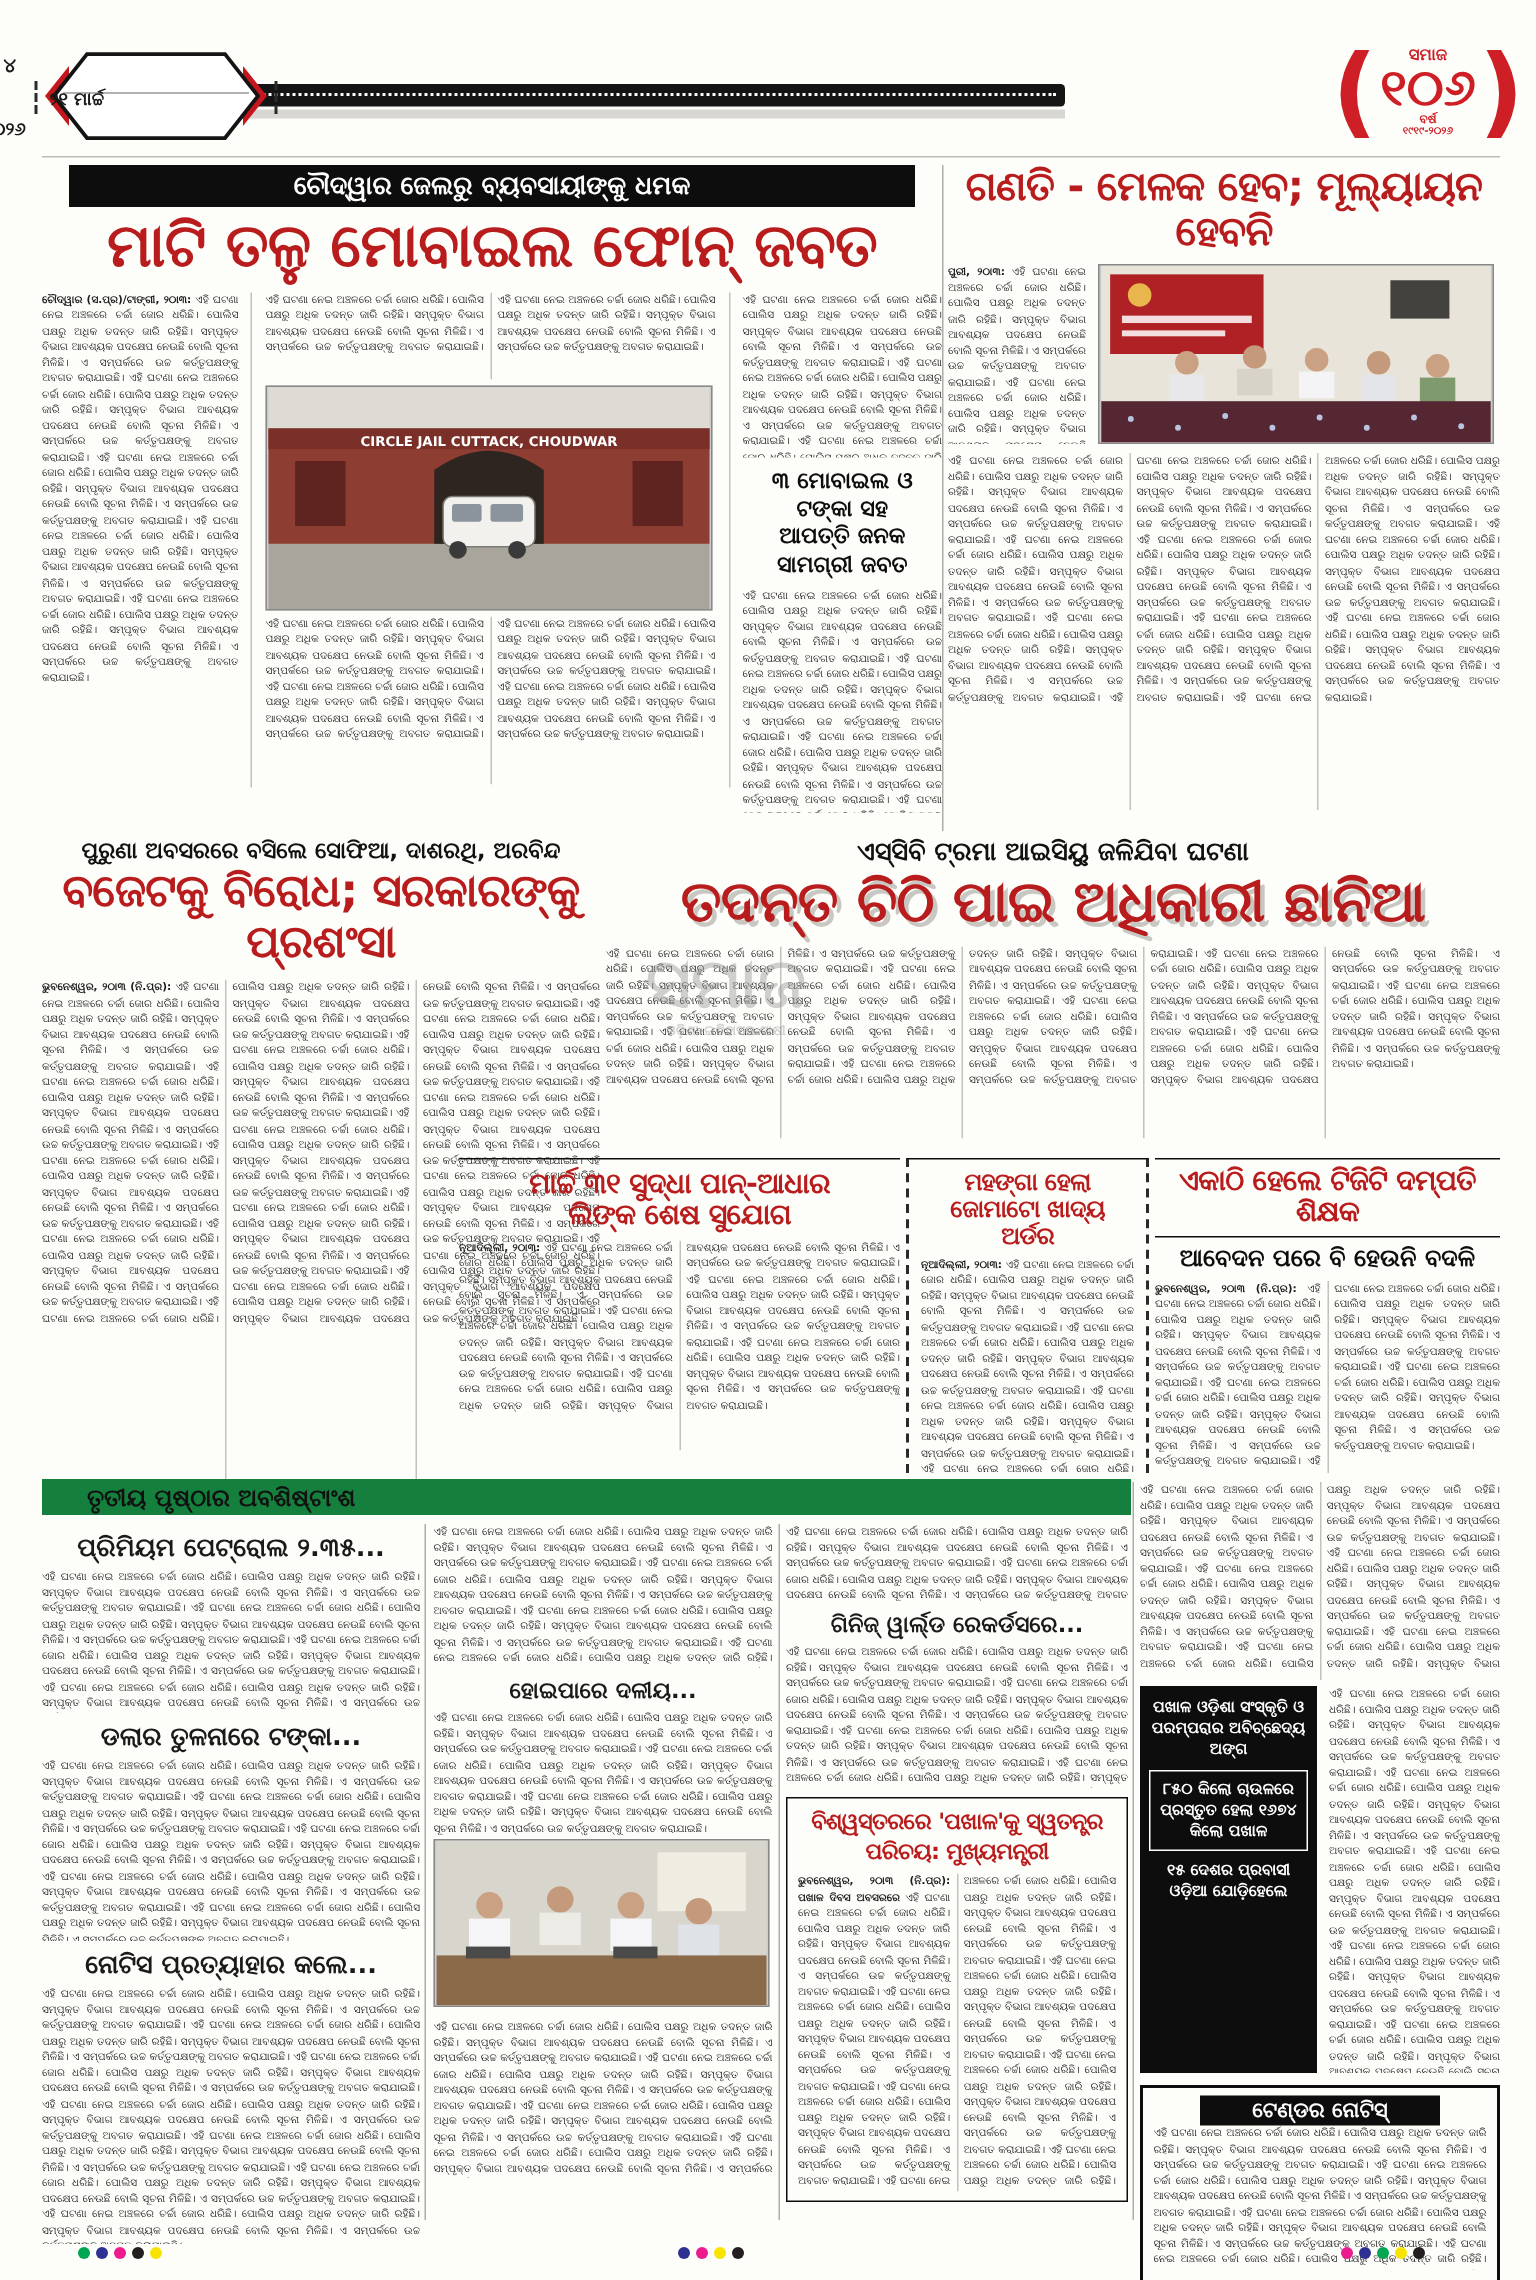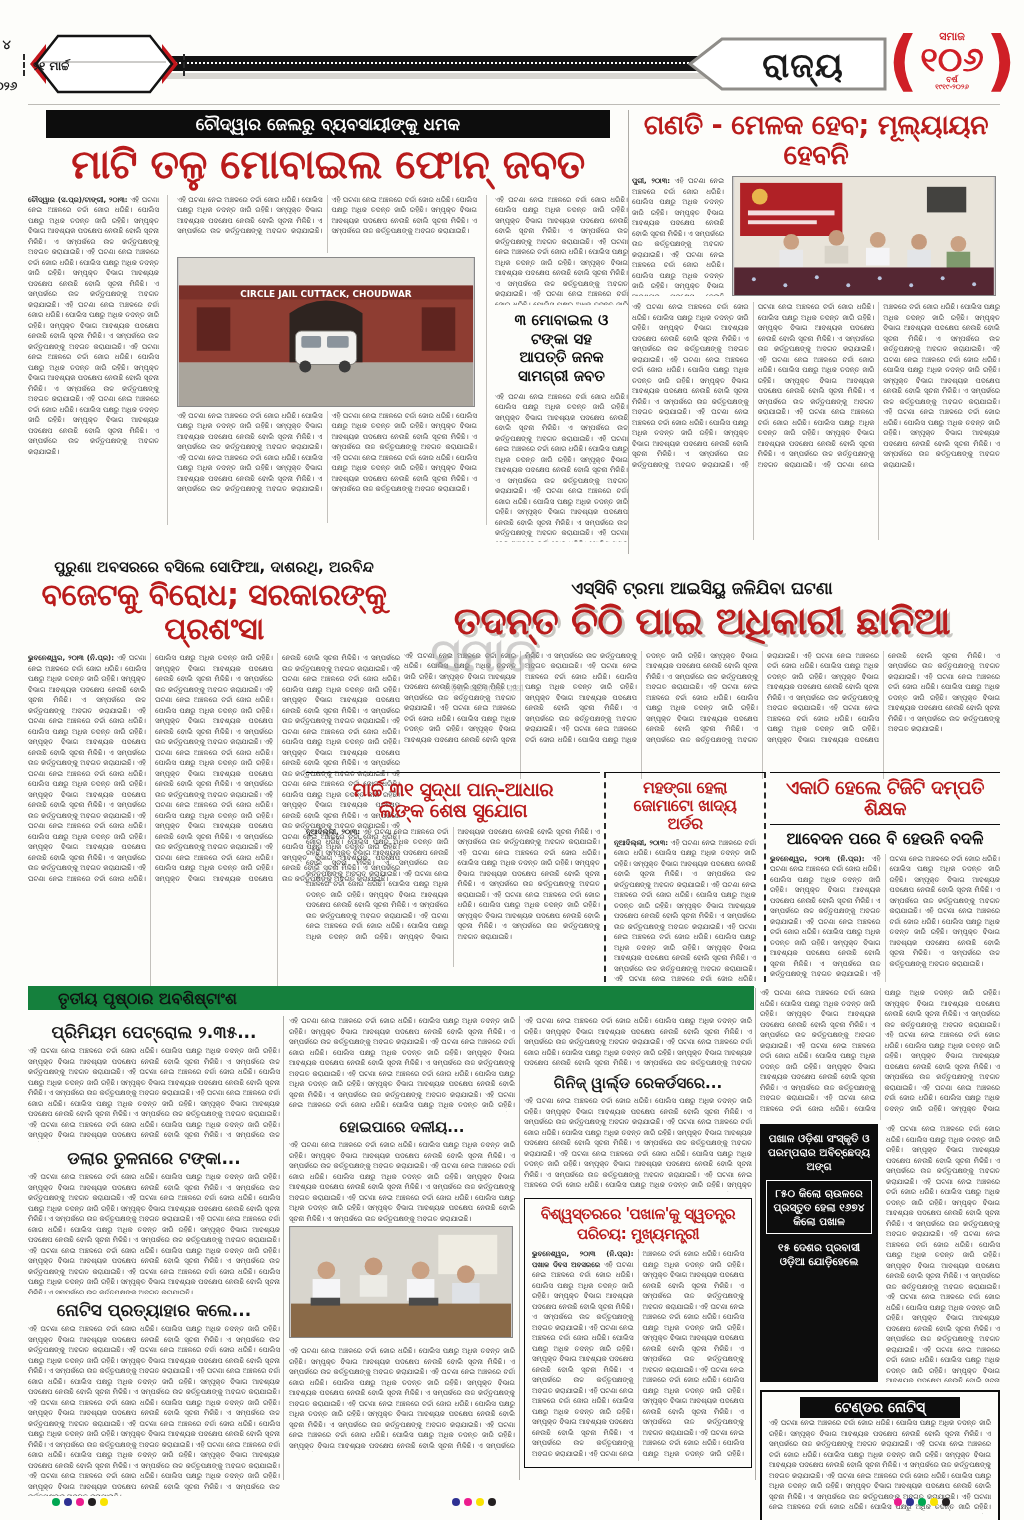--- a/index.html
+++ b/index.html
@@ -64,21 +64,21 @@
   .a2-bottom { margin-top:6px; height:238px; }
 
   
   .a3 { left:28px; top:558px; width:372px; height:424px; }
   .a3 .kicker { font-size:15px; }
   .a3 .headline { font-size:30px; margin-top:2px; }
   .a3-body { margin-top:8px; height:340px; }
 
   
   .a4 { left:404px; top:558px; width:596px; height:212px; }
-  .a4 .kicker { font-size:17px;margin-top:20px; }
+  .a4 .kicker { font-size:17px; }
   .a4 .headline { font-size:38px; margin-top:2px; text-shadow:3px 3px 0 #c9c7c2; }
   .a4-body { margin-top:8px; height:128px; }
 
   .watermark { left:384px; top:600px; width:200px; height:180px; opacity:.45; z-index:5; pointer-events:none; text-align:center; color:#9a989a; }
   .watermark .wm-big { font-size:46px; font-weight:800; margin-top:28px; }
   .watermark .wm-sub { font-size:9px; font-weight:bold; }
 
   
   .boxtop { border-top:1.5px solid #0d0d0d; }
   .b1 { left:306px; top:772px; width:294px; height:210px; padding-top:6px; }
@@ -138,26 +138,20 @@
       <polygon points="8,32 30,4 122,4 144,32 122,60 30,60" fill="#ffffff" stroke="#141414" stroke-width="2.5"></polygon>
       <line x1="14" y1="30" x2="138" y2="30" stroke="#9b9995" stroke-width="1"></line>
     </svg>
     <div class="badge-text">
       <div class="b1">ପୃଷ୍ଠା - ୪</div>
       <div class="b2">୨୧ ମାର୍ଚ୍ଚ</div>
       <div class="b3">୨୦୨୬</div>
     </div>
   </div>
 
-  <div class="section-banner">
-    <svg viewBox="0 0 200 56">
-      <polygon points="2,28 34,3 197,3 197,53 34,53" fill="#ffffff" stroke="#8f8d89" stroke-width="3"></polygon>
-    </svg>
-    <div class="stext">ରାଜ୍ୟ</div>
-  </div>
 
   <div class="logo">
     <span class="paren">(</span>
     <span class="logo-mid">
       <span class="l-top">ସମାଜ</span>
       <span class="l-num">୧୦୬</span>
       <span class="l-sub">ବର୍ଷ</span>
       <span class="l-years">୧୯୧୯-୨୦୨୬</span>
     </span>
     <span class="paren">)</span>

